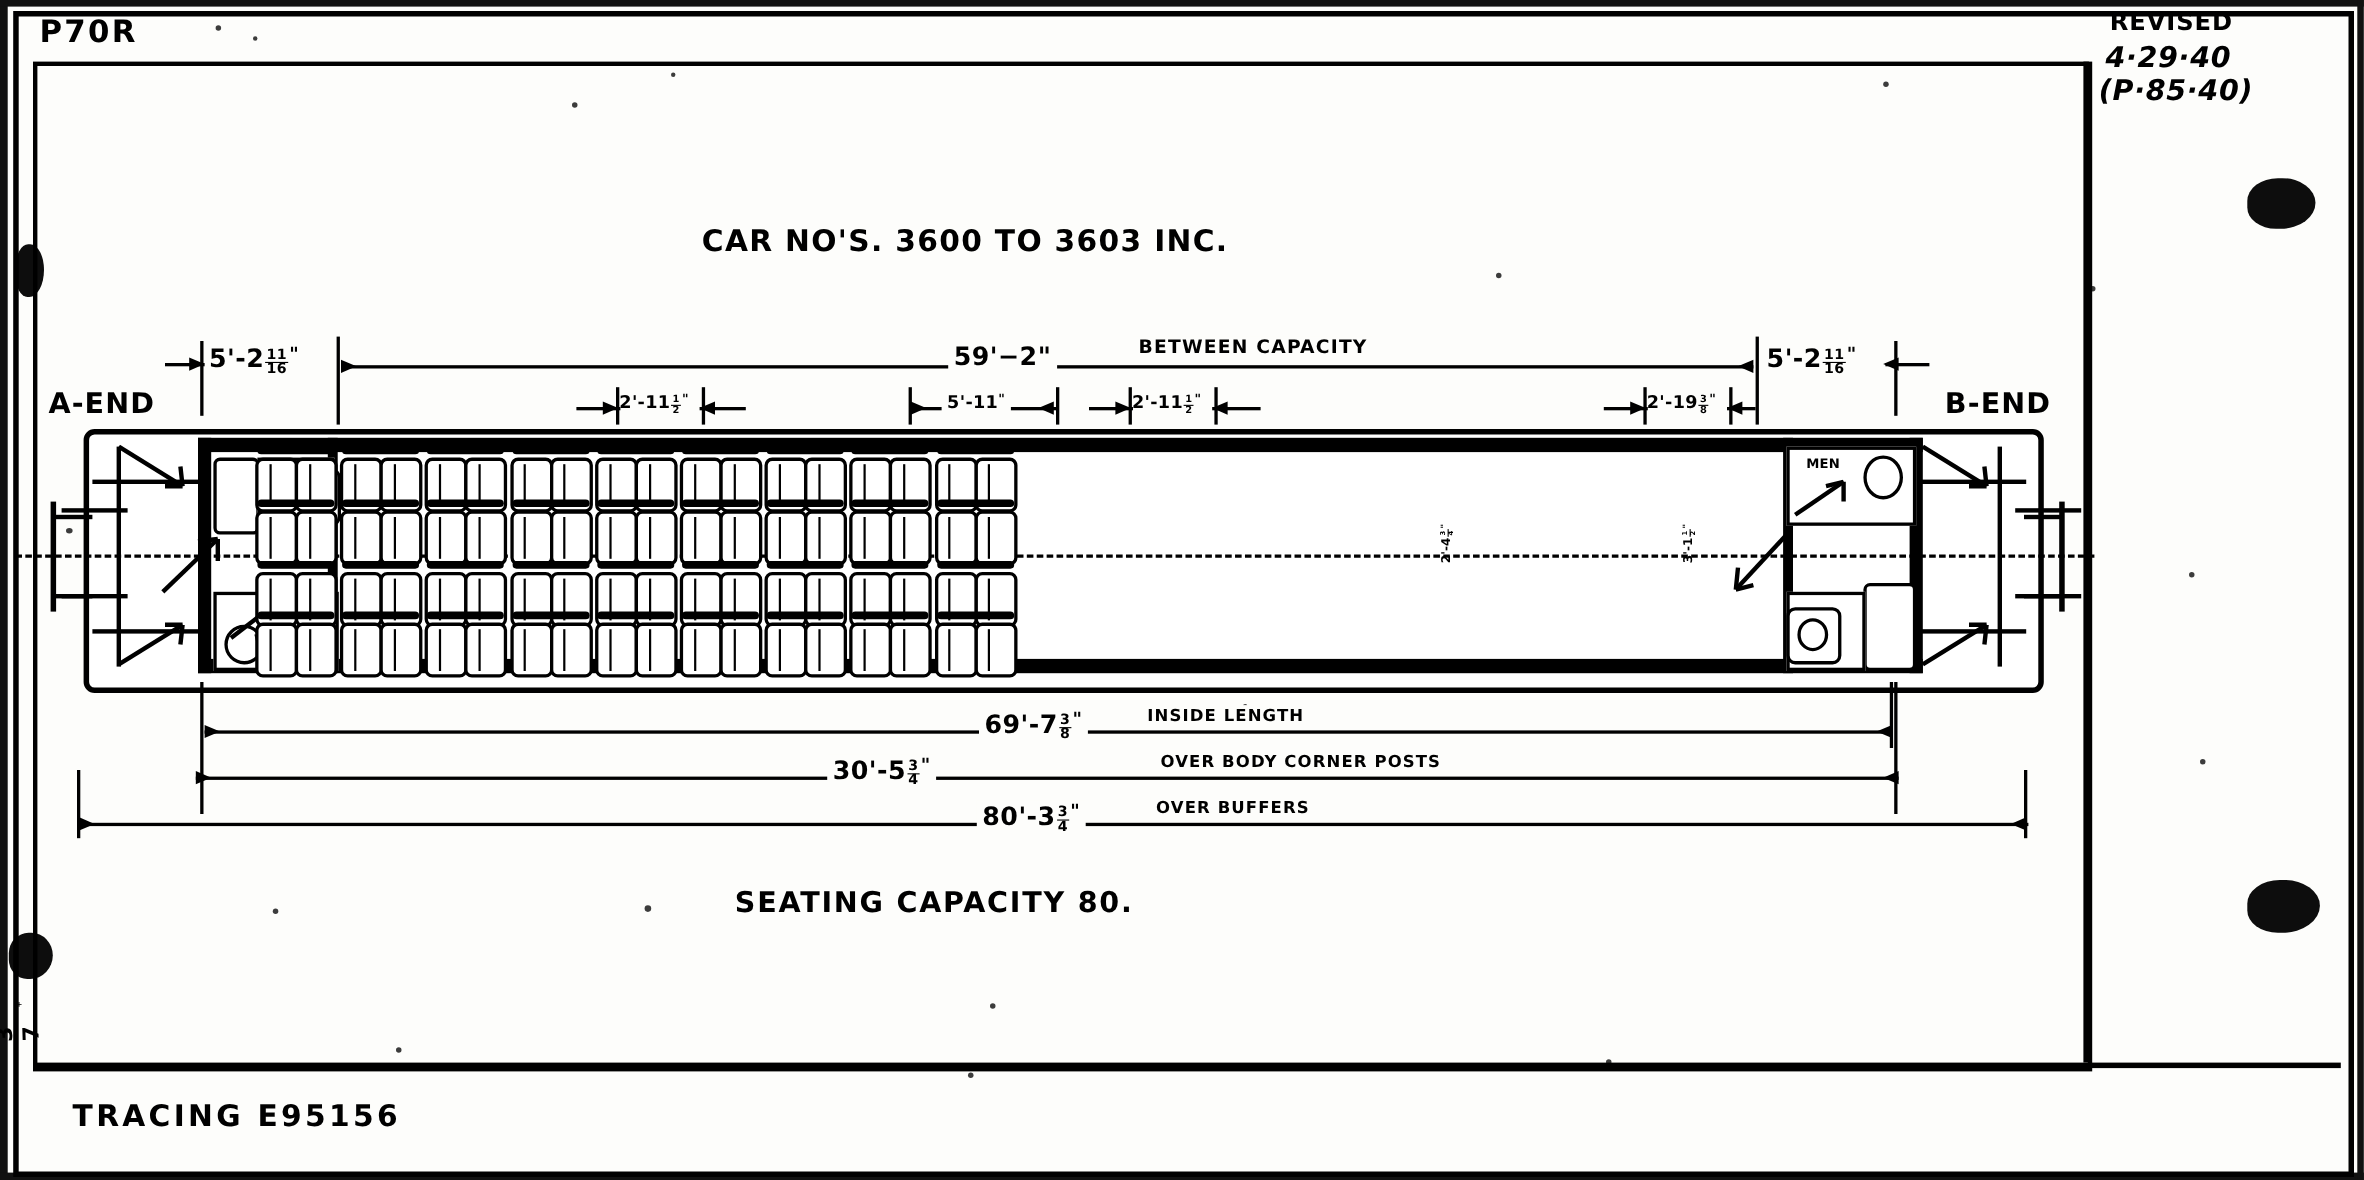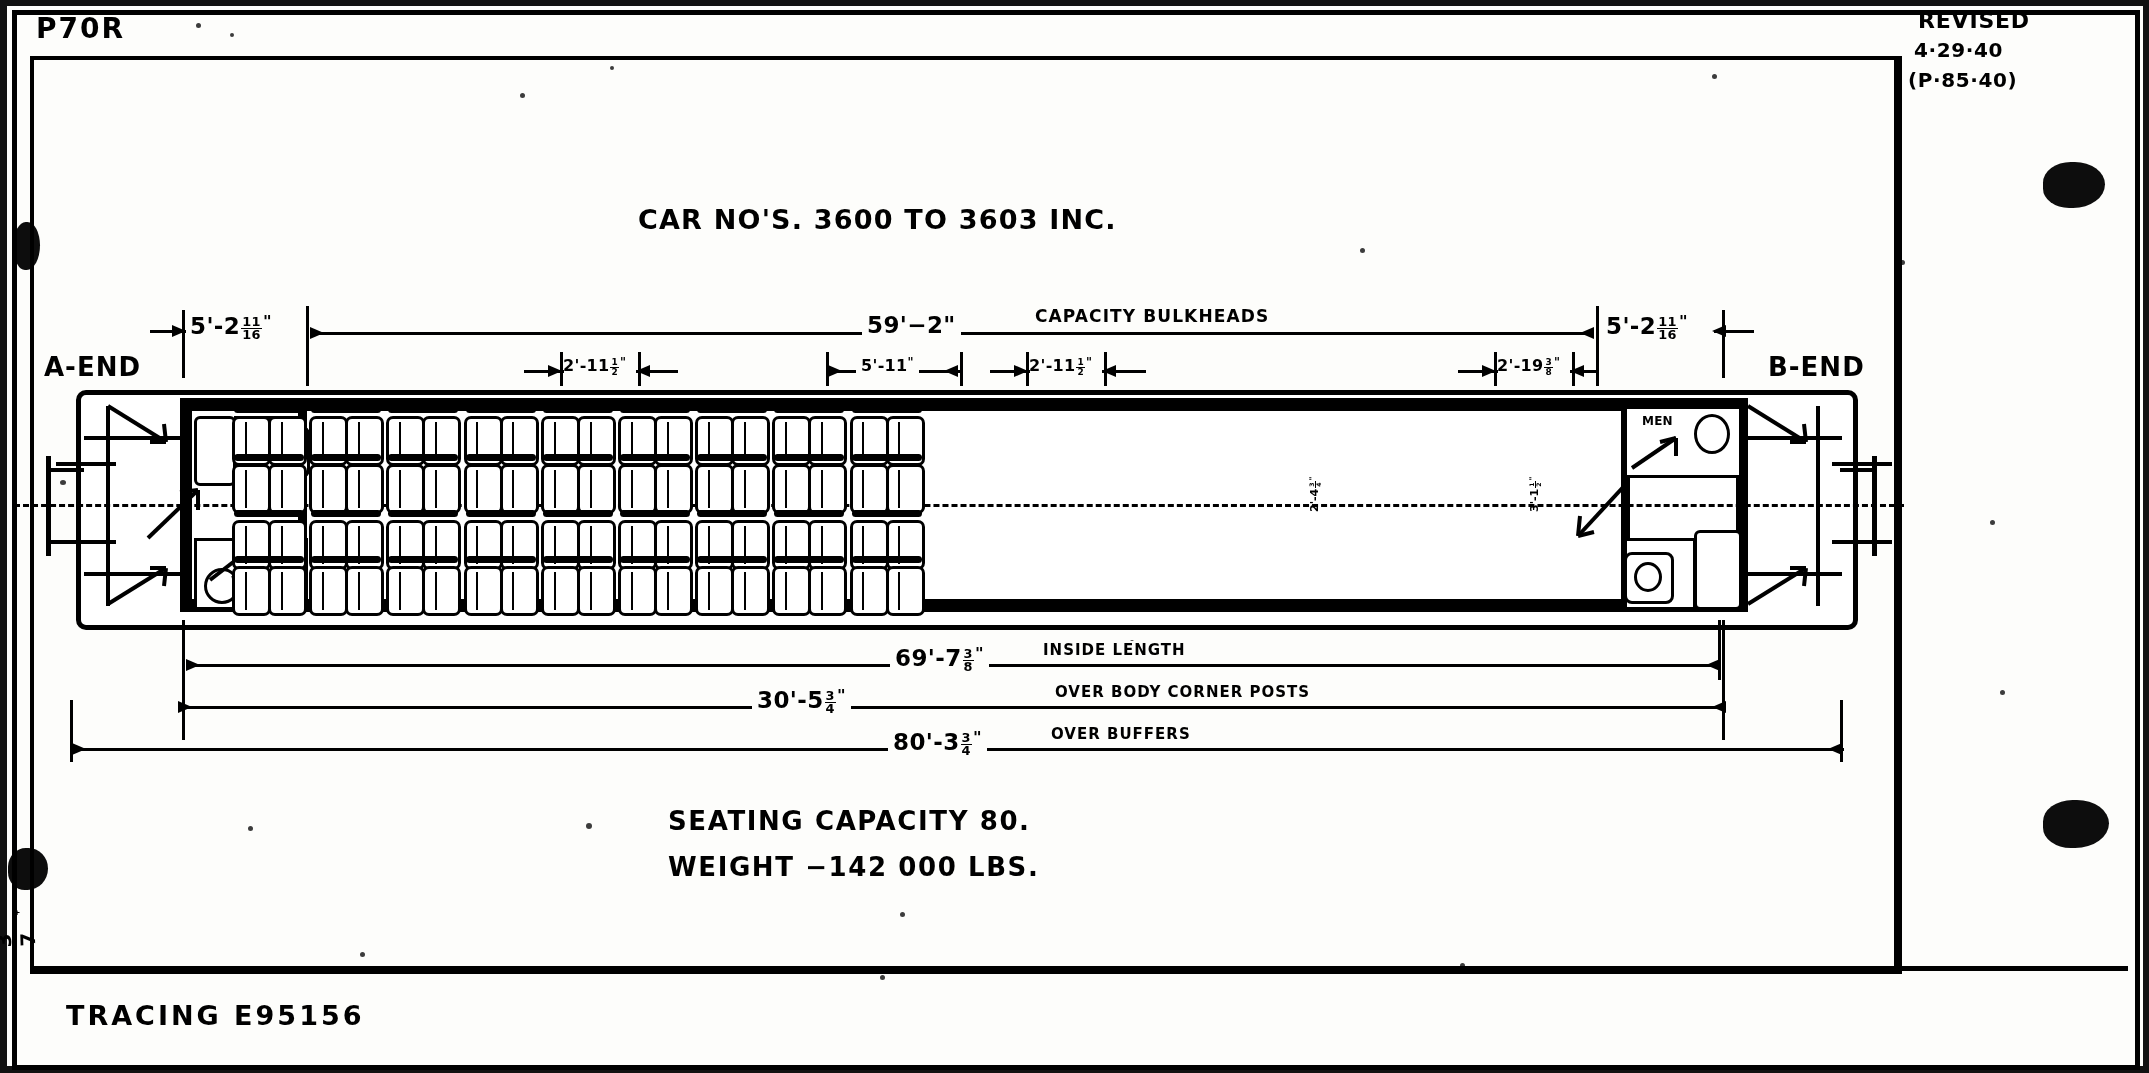--- a/index.html
+++ b/index.html
@@ -24,21 +24,21 @@
         letter-spacing:.5px;color:#000;}
   .t-title{font-size:29px;letter-spacing:1.2px;}
   .t-title2{font-size:27px;letter-spacing:1.2px;}
   .t-end{font-size:26px;letter-spacing:1px;}
   .t-dim{font-size:23px;letter-spacing:.4px;}
   .t-dimsm{font-size:16px;letter-spacing:.3px;}
   .t-note{font-size:17px;letter-spacing:1.1px;}
   .t-notesm{font-size:15px;letter-spacing:1px;}
   .t-cap{font-size:26px;letter-spacing:1.6px;}
   .t-rev{font-size:22px;letter-spacing:.8px;}
-  .t-revnum{font-size:20px;letter-spacing:.6px;}
+  .t-revnum{font-size:26px;letter-spacing:.6px;font-style:italic;}
   .t-code{font-size:28px;letter-spacing:2px;}
   .t-tracing{font-size:27px;letter-spacing:3px;}
   .t-tiny{font-size:12px;letter-spacing:.2px;}
   .t-micro{font-size:11px;letter-spacing:0;}
 
   
   .frac{display:inline-block;vertical-align:-0.42em;text-align:center;
         font-size:.56em;line-height:.98;margin:0 1px;}
   .frac .num{display:block;border-bottom:1.6px solid #000;padding:0 1px;}
   .frac .den{display:block;padding:0 1px;}
@@ -140,21 +140,21 @@
     <span>5'-2</span><span class="frac"><span class="num">11</span><span class="den">16</span></span><span class="pr">"</span>
   </div>
 
   <div class="hbar" style="left:310px;top:332px;width:1284px;"></div>
   <div class="arrowR" style="left:310px;top:327px;"></div>
   <div class="arrowL" style="left:1580px;top:327px;"></div>
   <div class="dimtext hand t-dim" style="left:862px;top:312px;">
     <span>59'−2"</span>
   </div>
   <div class="dimtext hand t-note" style="left:1030px;top:306px;">
-    <span>CAPACITY BULKHEADS</span>
+    <span>BETWEEN CAPACITY</span>
   </div>
 
   <div class="vbar" style="left:560px;top:352px;height:34px;"></div>
   <div class="vbar" style="left:638px;top:352px;height:34px;"></div>
   <div class="hbar" style="left:524px;top:370px;width:40px;"></div>
   <div class="hbar" style="left:636px;top:370px;width:42px;"></div>
   <div class="arrowR" style="left:548px;top:365px;"></div>
   <div class="arrowL" style="left:636px;top:365px;"></div>
   <div class="hand t-dimsm" style="left:563px;top:355px;">
     <span>2'-11</span><span class="frac"><span class="num">1</span><span class="den">2</span></span><span class="pr">"</span>
@@ -425,19 +425,18 @@
   <div class="arrowR" style="left:72px;top:743px;"></div>
   <div class="arrowL" style="left:1828px;top:743px;"></div>
   <div class="dimtext hand t-dim" style="left:888px;top:728px;">
     <span>80'-3</span><span class="frac"><span class="num">3</span><span class="den">4</span></span><span class="pr">"</span>
   </div>
   <div class="dimtext hand t-notesm" style="left:1046px;top:725px;">
     <span>OVER BUFFERS</span>
   </div>
 
   <div class="hand t-cap" style="left:668px;top:806px;">SEATING CAPACITY 80.</div>
-  <div class="hand t-cap" style="left:668px;top:852px;">WEIGHT −142 000 LBS.</div>
 
   <div class="hand t-tracing" style="left:66px;top:1000px;">TRACING E95156</div>
 
   <div class="hand t-tiny" style="left:14px;top:908px;">⁺</div>
   <div class="hand t-code" style="left:8px;top:915px;transform:rotate(-92deg);font-size:20px;">3<br>7</div>
 </div>
 
 </body></html>

